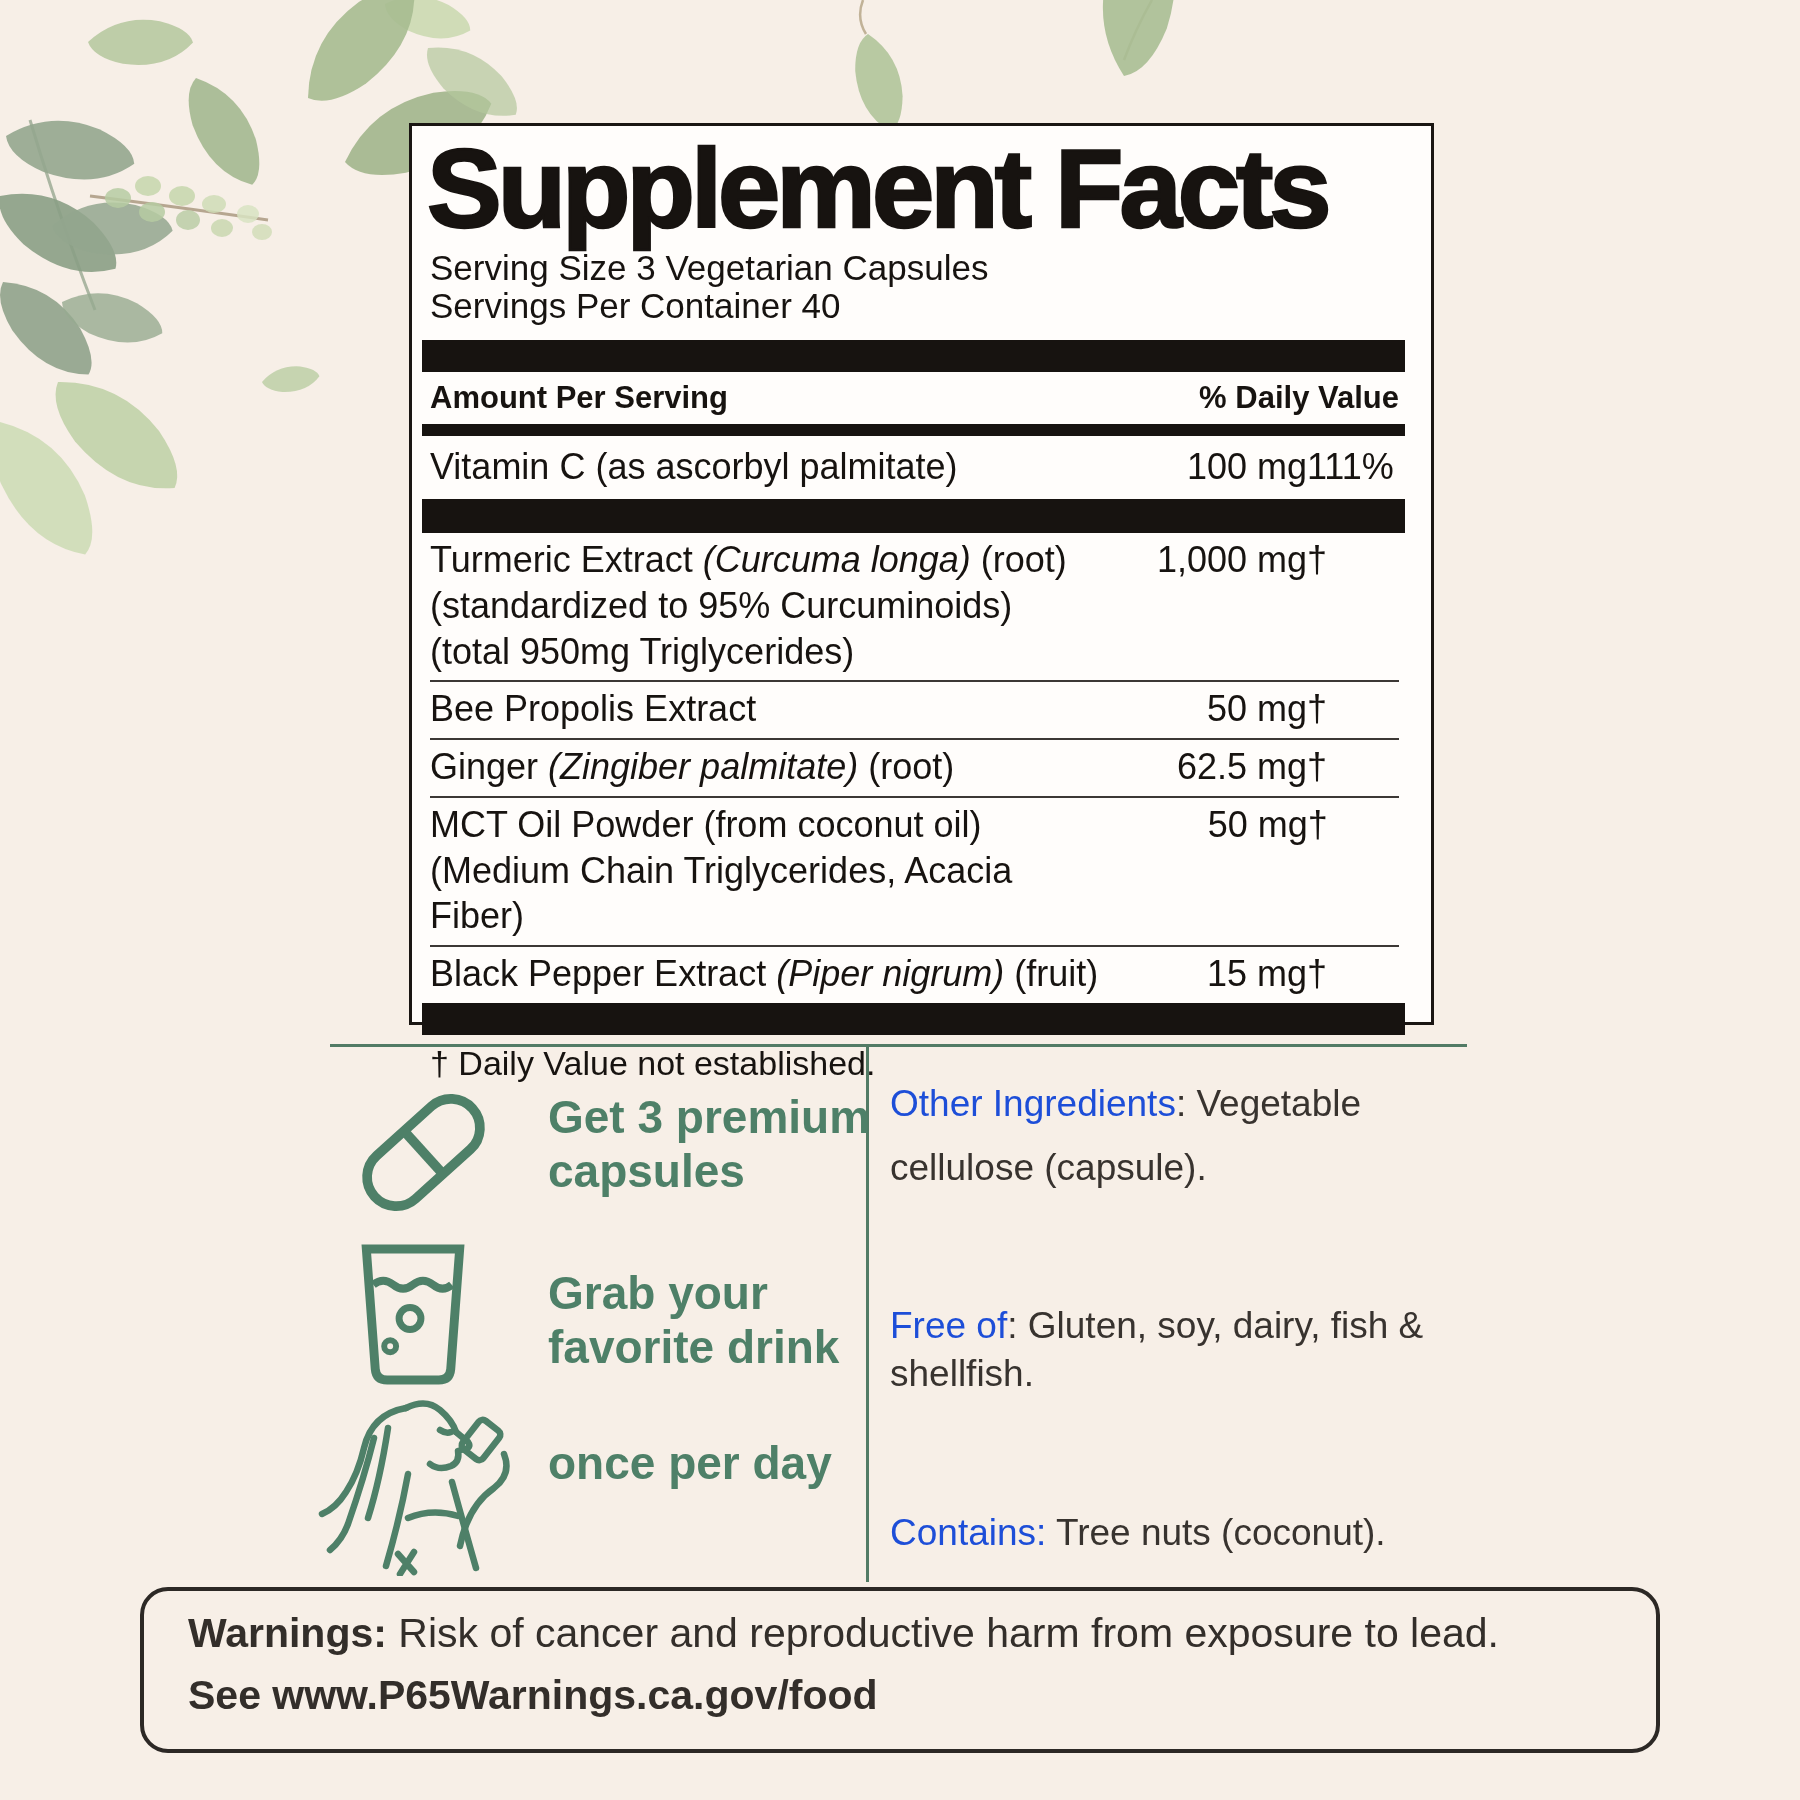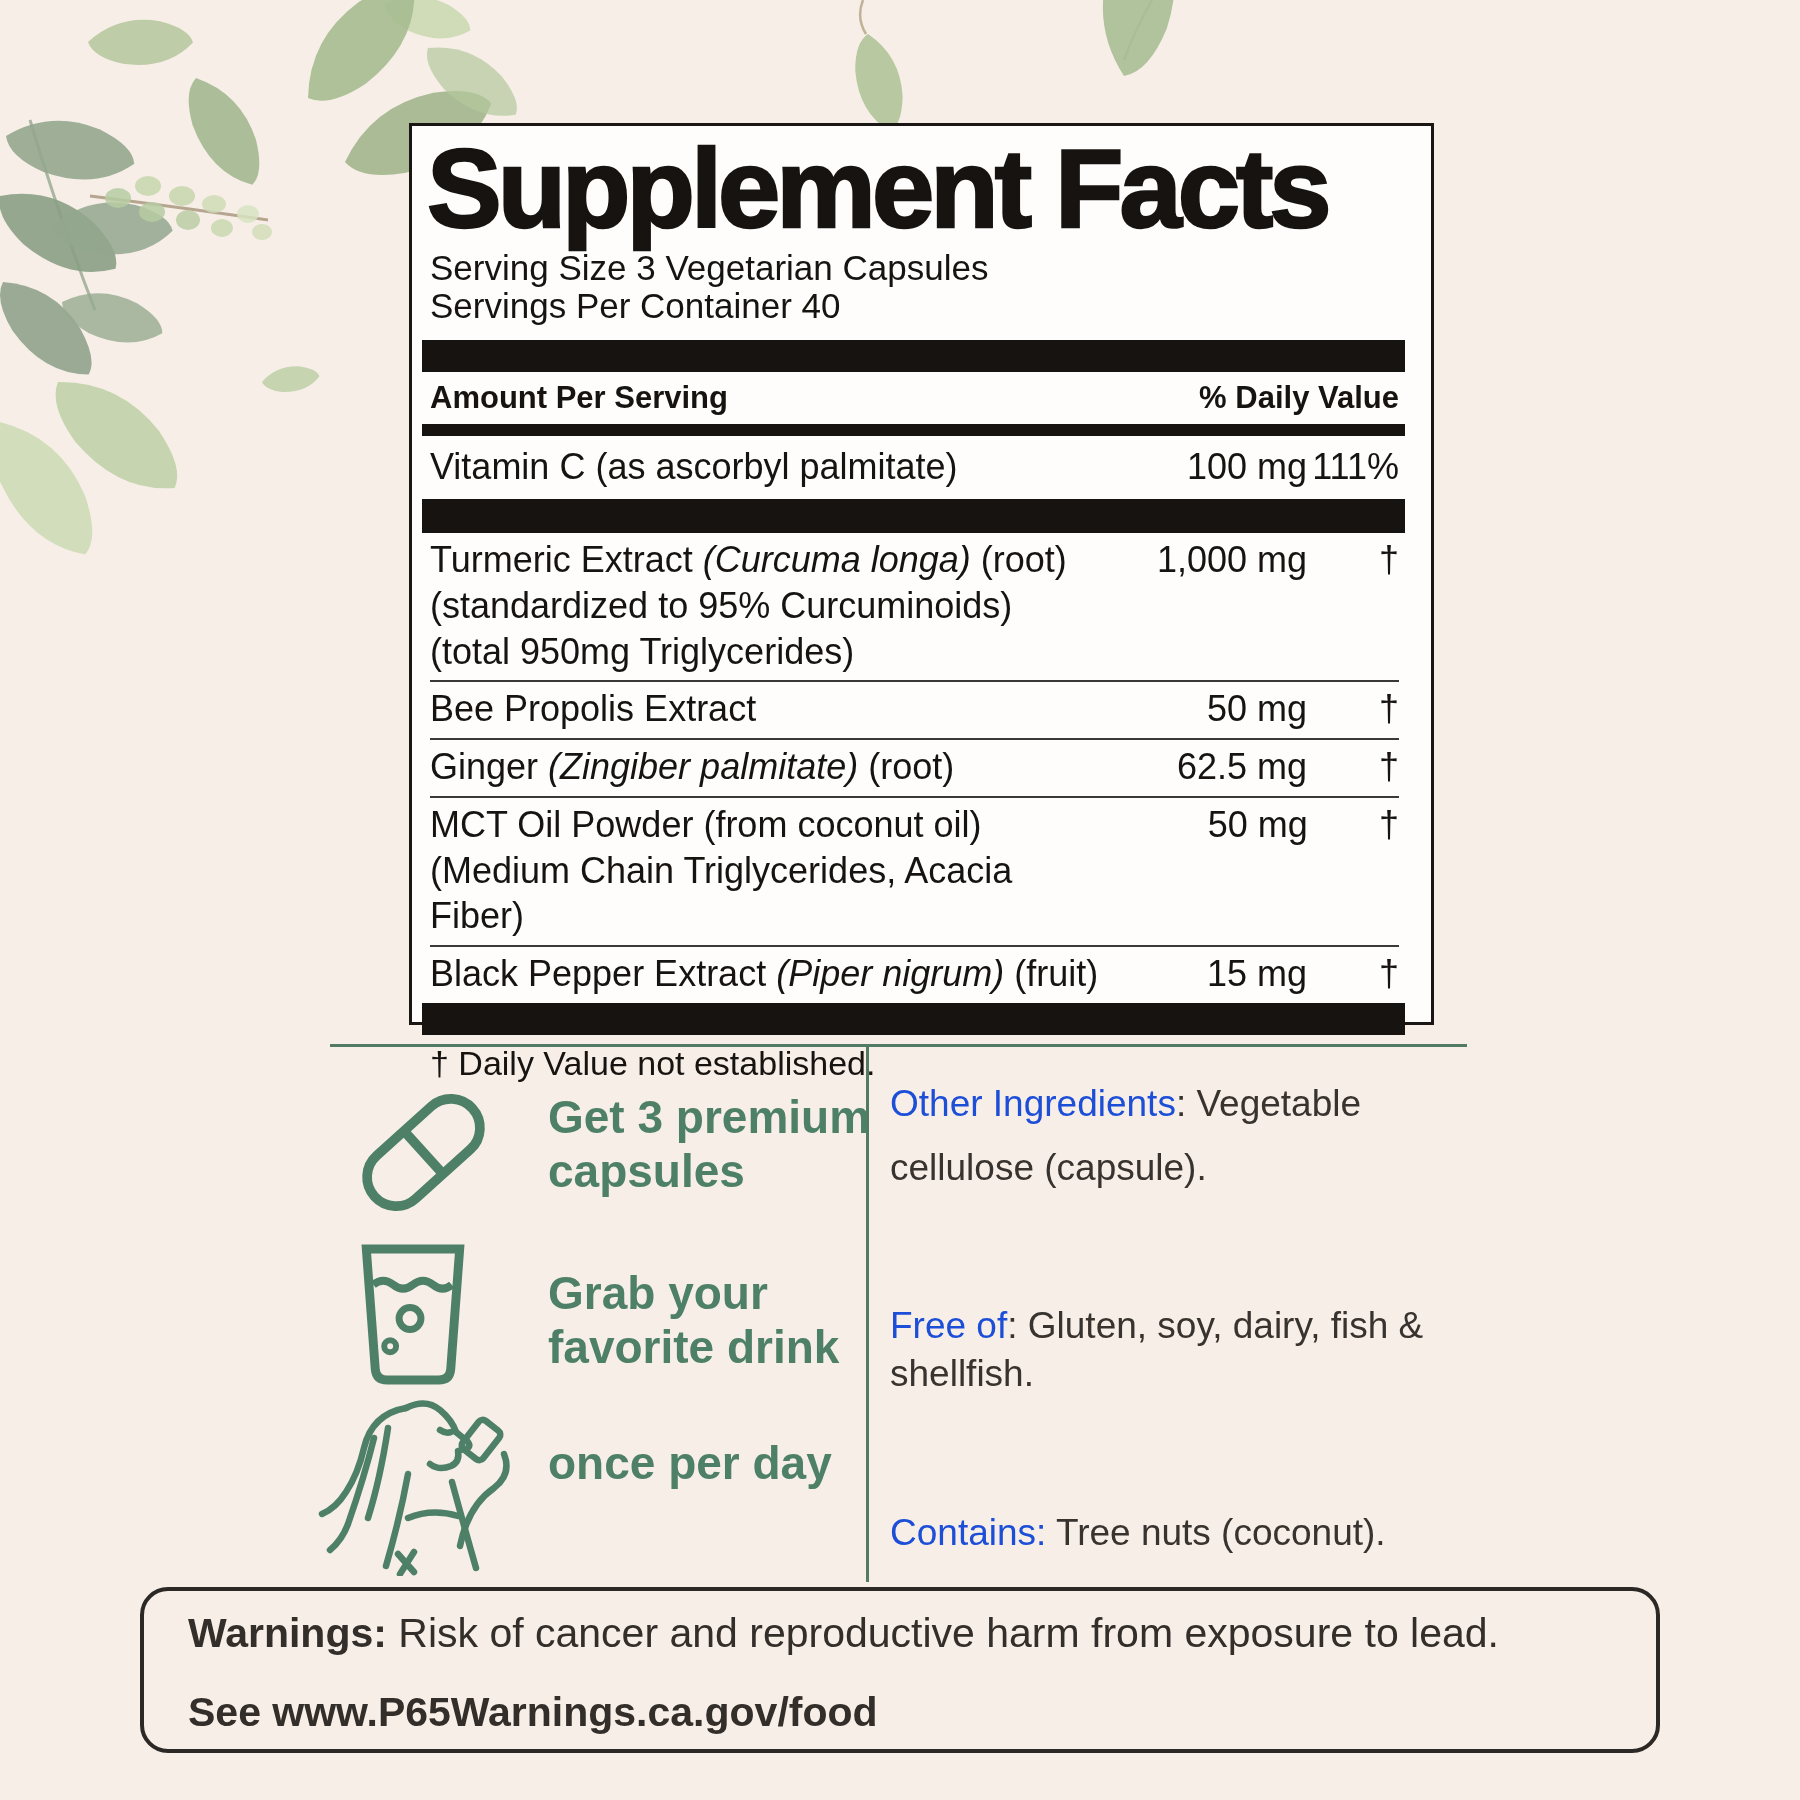--- a/index.html
+++ b/index.html
@@ -28,21 +28,21 @@
   .bar { background:#171310; margin:0 -6px 0 -8px; }
   .bar-md { height:32px; margin-top:14px; }
   .bar-sm { height:12px; }
   .bar-lg { height:34px; }
   .bar-end { height:32px; }
   .hdr { display:flex; justify-content:space-between; font-weight:bold; font-size:31px; padding:8px 0 8px; }
   .row { display:flex; align-items:flex-start; font-size:36px; line-height:1.27; }
   .nm { flex:1 1 auto; min-width:0; }
   .l1 { white-space:nowrap; }
   .amt { width:200px; text-align:right; white-space:nowrap; }
-  .dv { width:92px; text-align:right; white-space:nowrap; }
+  .dv { width:92px; white-space:nowrap; }
   .sub { display:block; }
   .sub:empty { display:none; }
   .row i { font-style:italic;margin-top:8px; }
   .vrow { padding:8px 0 10px; }
   .irows .irow { padding:4px 0 6px; }
   .irows .irow + .irow { border-top:2px solid #3c3835; }
   .foot { font-size:34px; padding-top:9px; }
 
   
   .hline { position:absolute; left:330px; top:1044px; width:1137px; height:3px; background:#527b65; }
@@ -66,21 +66,21 @@
   #info-free     { top:1302px; line-height:1.3; }
   #info-contains { top:1512px; }
 
   
   .warn {
     position:absolute; left:140px; top:1587px; width:1520px; height:166px;
     box-sizing:border-box; border:4px solid #2c2825; border-radius:28px;
     padding:19px 40px 0 44px; color:#332e2a; font-size:41px;
   }
   .warn b { font-weight:bold; }
-  .warn .wl1 { margin-bottom:32px; }
+  .warn .wl1 { margin-bottom:15px; }
   .warn .wl2 { font-weight:bold; }
 </style>
 </head>
 <body>
 
 <div class="canvas">
 
   <svg class="leaves" width="1800" height="560" viewBox="0 0 1800 560">
     <defs>
       <path id="leaf" d="M0,0 Q20,-36 62,-42 Q92,-44 100,-32 Q84,2 40,10 Q10,13 0,0 Z"></path>

